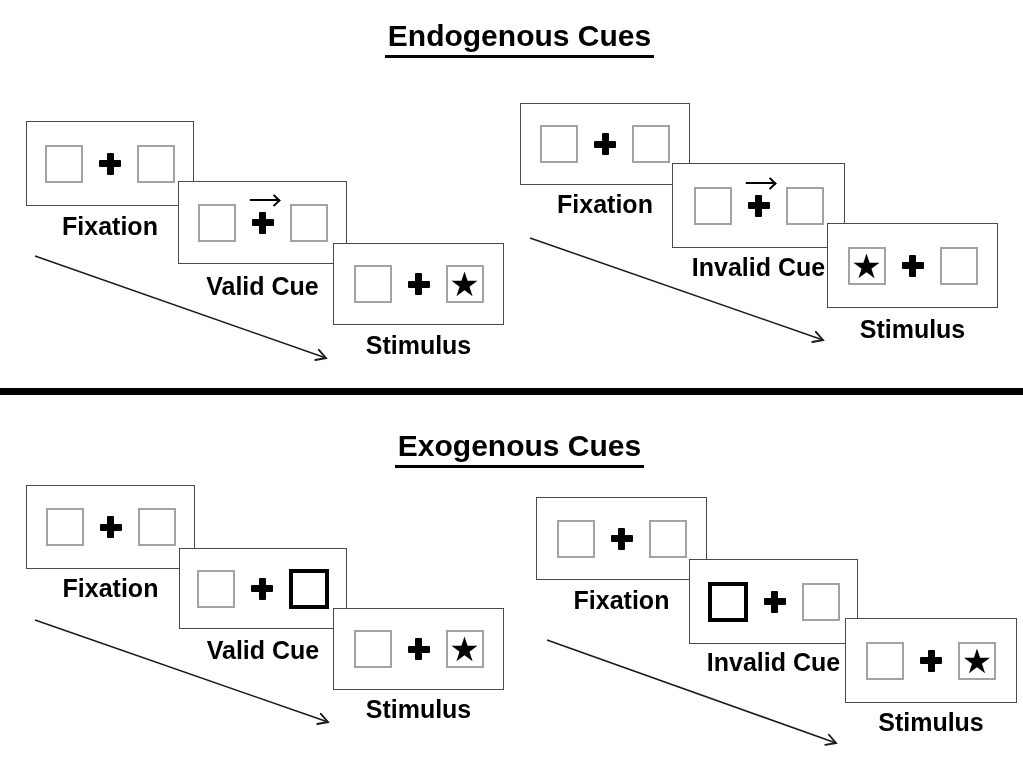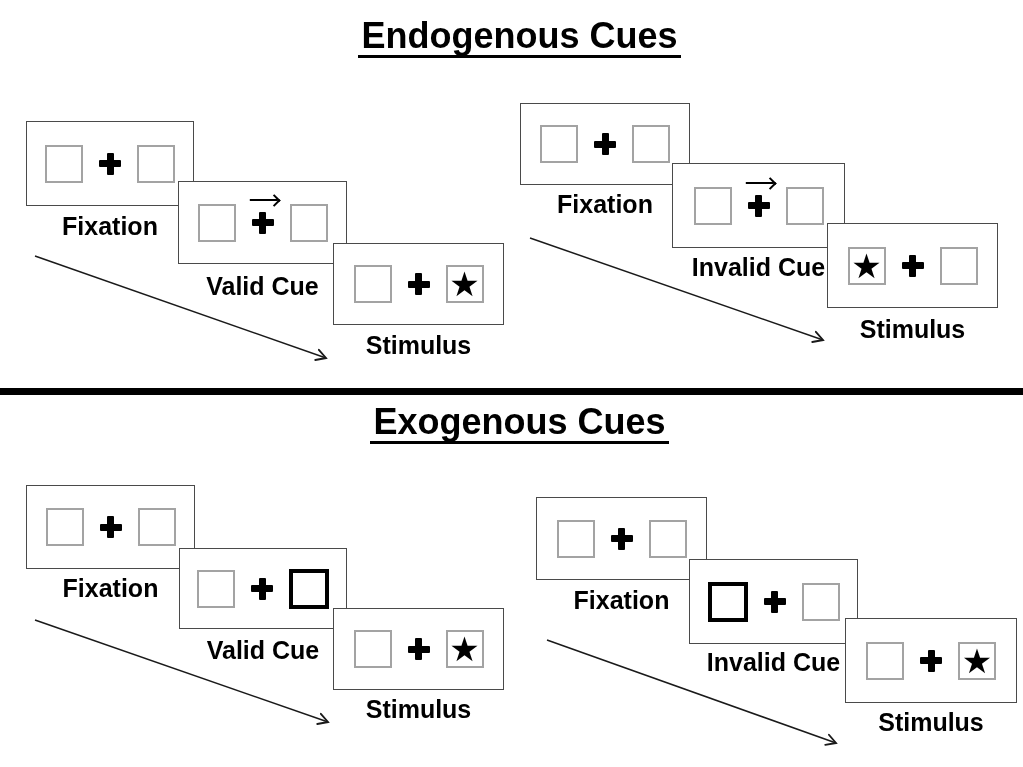--- a/index.html
+++ b/index.html
@@ -4,25 +4,25 @@
 <style>
   html,body { margin:0; padding:0; background:#ffffff; }
   .stage {
     position:relative; width:1023px; height:767px; background:#ffffff;
     font-family:"Liberation Sans","DejaVu Sans",sans-serif; color:#000;
     overflow:hidden;
   }
   
   .title { position:absolute; left:0; width:100%; text-align:center; }
   .title .title-text {
-    display:inline-block; font-size:36px; font-weight:bold; line-height:34px;
+    display:inline-block; font-size:30px; font-weight:bold; line-height:34px;
     border-bottom:3px solid #000; padding:0 3px 2px 3px; transform:translateX(8px);
   }
   .t-endo { top:19px; }
-  .t-exo  { top:405px; }
+  .t-exo  { top:429px; }
 
   
   .divider { position:absolute; left:0; top:388px; width:1023px; height:7px; background:#000; }
 
   
   .panel {
     position:absolute; background:#fff; border:1px solid #4a4a4a; box-sizing:border-box;
     display:flex; align-items:center; justify-content:center; gap:15px;
   }
   .box {

